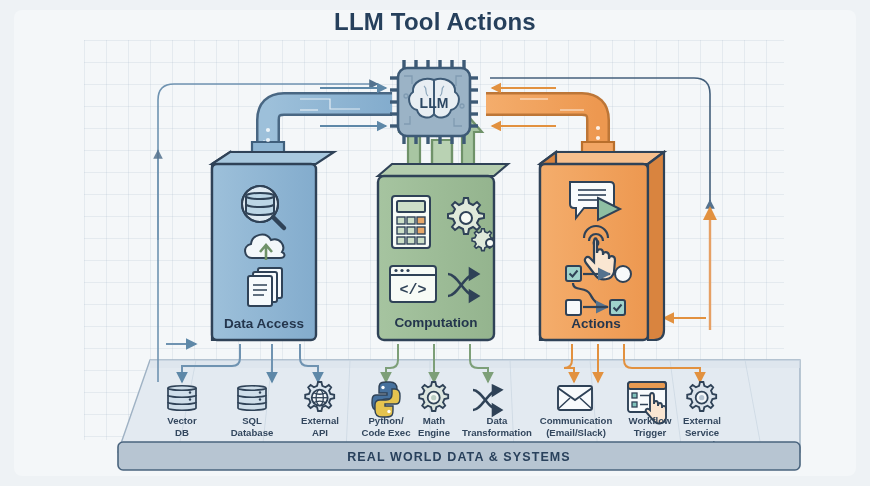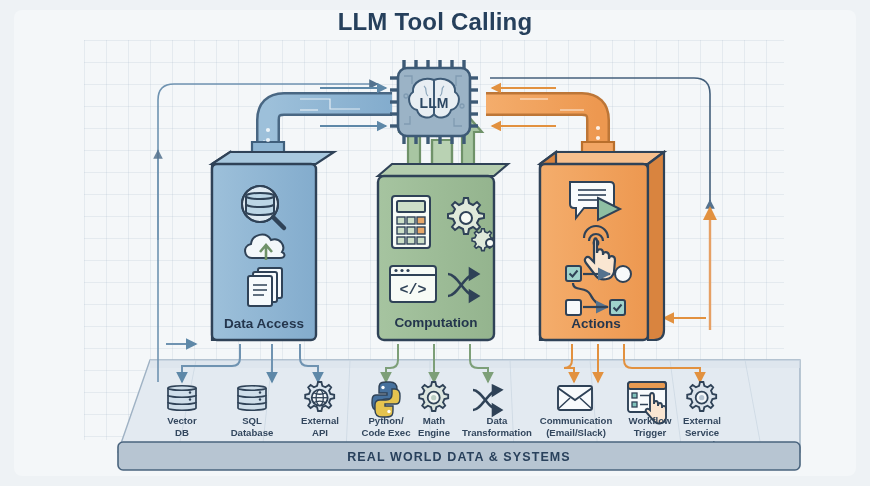--- a/index.html
+++ b/index.html
@@ -38,21 +38,21 @@
   .llm-text{font-size:14px;font-weight:bold;fill:#2c4763;}
 </style>
 </head>
 <body>
 
 <div id="stage">
 
   <div id="canvas"></div>
   <div id="grid"></div>
 
-  <div class="title">LLM Tool Calling</div>
+  <div class="title">LLM Tool Actions</div>
 
   <svg class="layer" viewBox="0 0 870 486">
     <defs>
       <linearGradient id="gBlue" x1="0" y1="0" x2="1" y2="0">
         <stop offset="0%" stop-color="#9dc0da"></stop>
           <stop offset="100%" stop-color="#83accd"></stop>
       </linearGradient>
       <linearGradient id="gGreen" x1="0" y1="0" x2="1" y2="0">
         <stop offset="0%" stop-color="#a6c4a0" stop-opacity="1"></stop>
           <stop offset="100%" stop-color="#94b48e"></stop>

